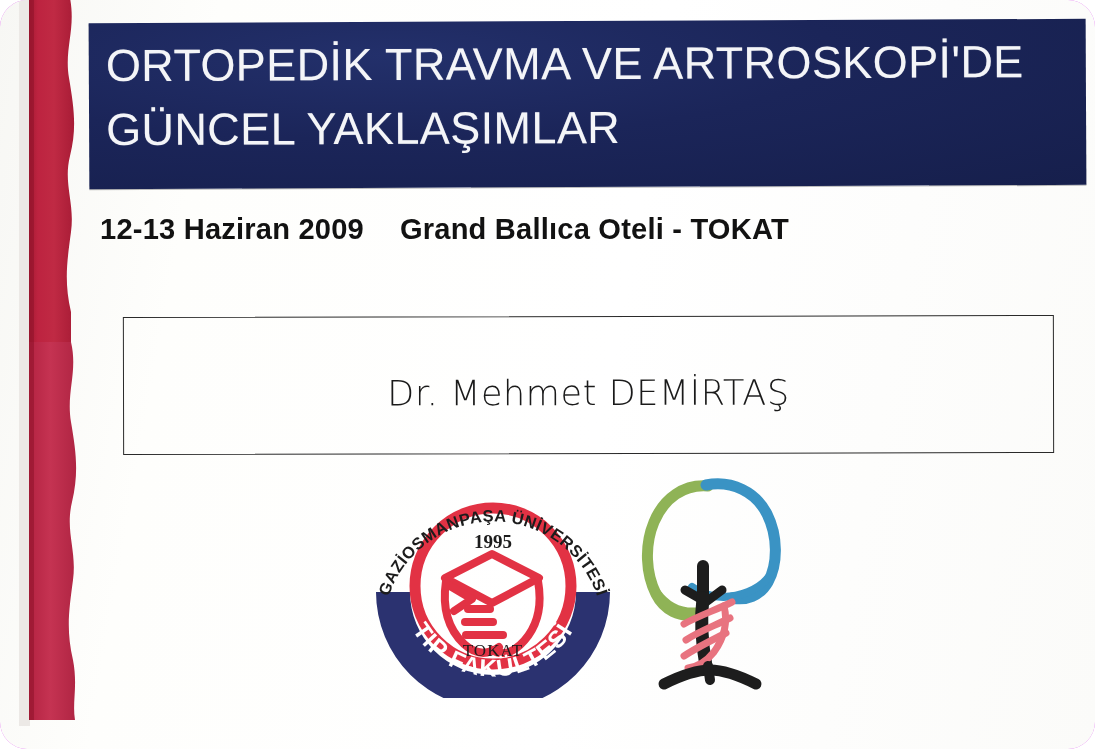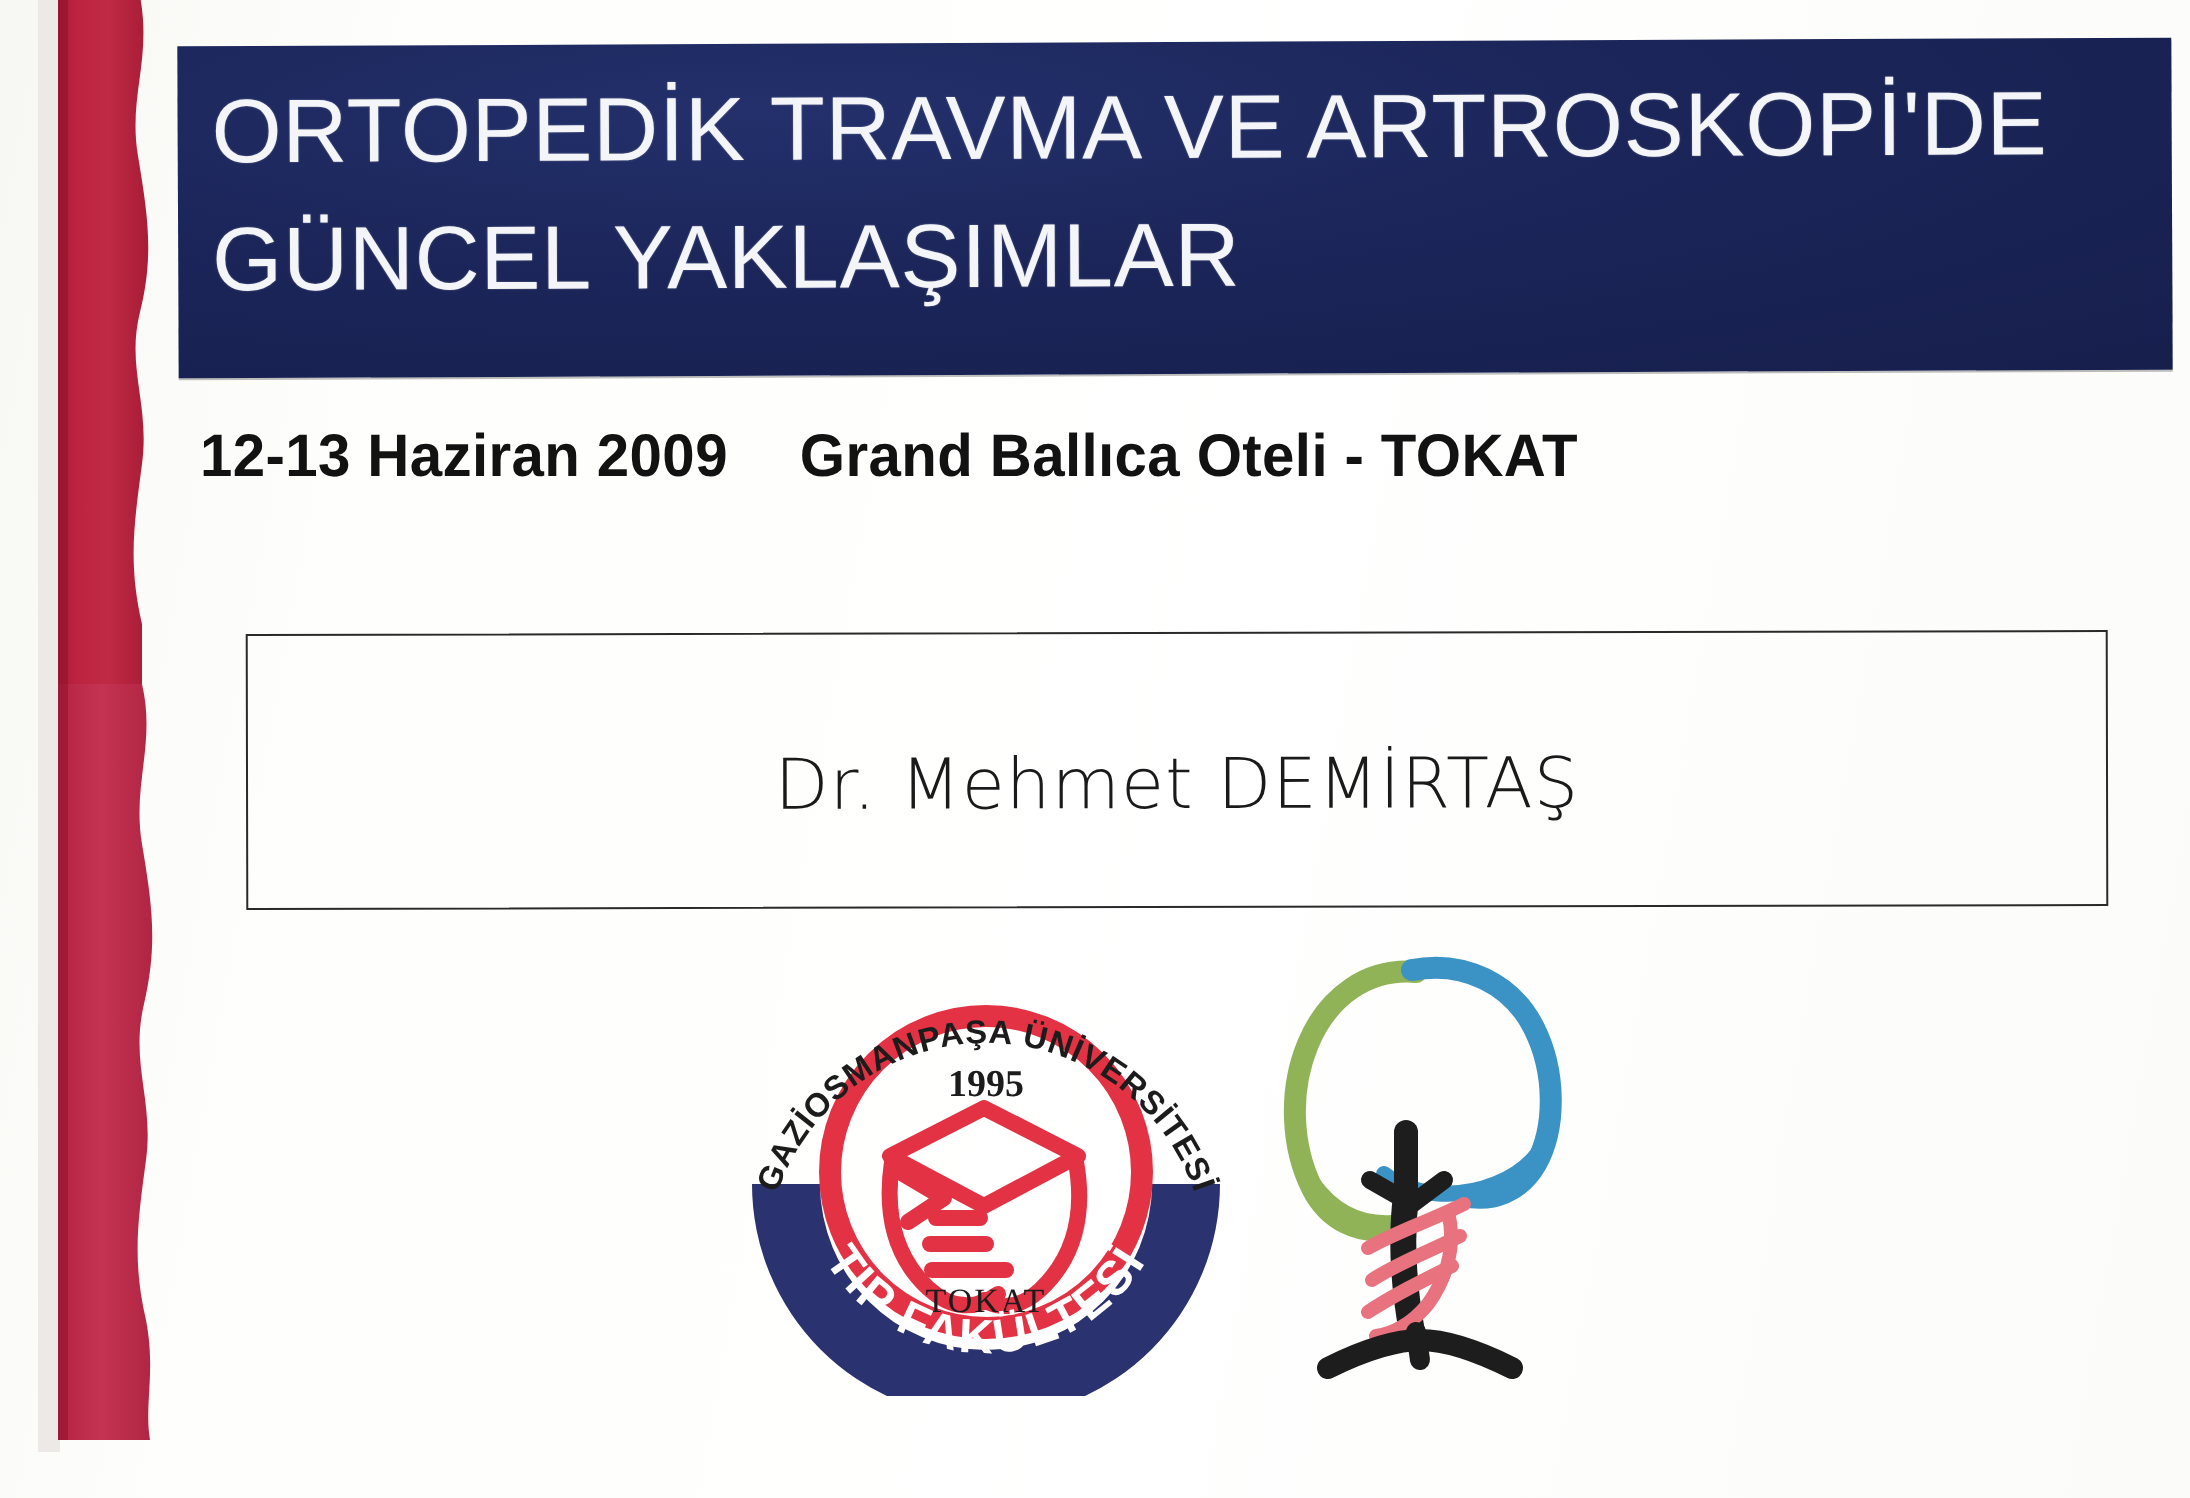--- a/index.html
+++ b/index.html
@@ -12,20 +12,21 @@
     font-family: "Liberation Sans", sans-serif;
   }
 
   
   #page {
     position: relative;
     width: 1095px;
     height: 749px;
     background: #d946ef;
     overflow: hidden;
+    border-radius: 27px;
   }
 
   
   #paper-tint {
     position: absolute;
     inset: 0;
     background:
       linear-gradient(100deg, #f7f7f4 0%, #fefefc 18%, #ffffff 55%, #fbfbf9 100%);
     pointer-events: none;
   }

